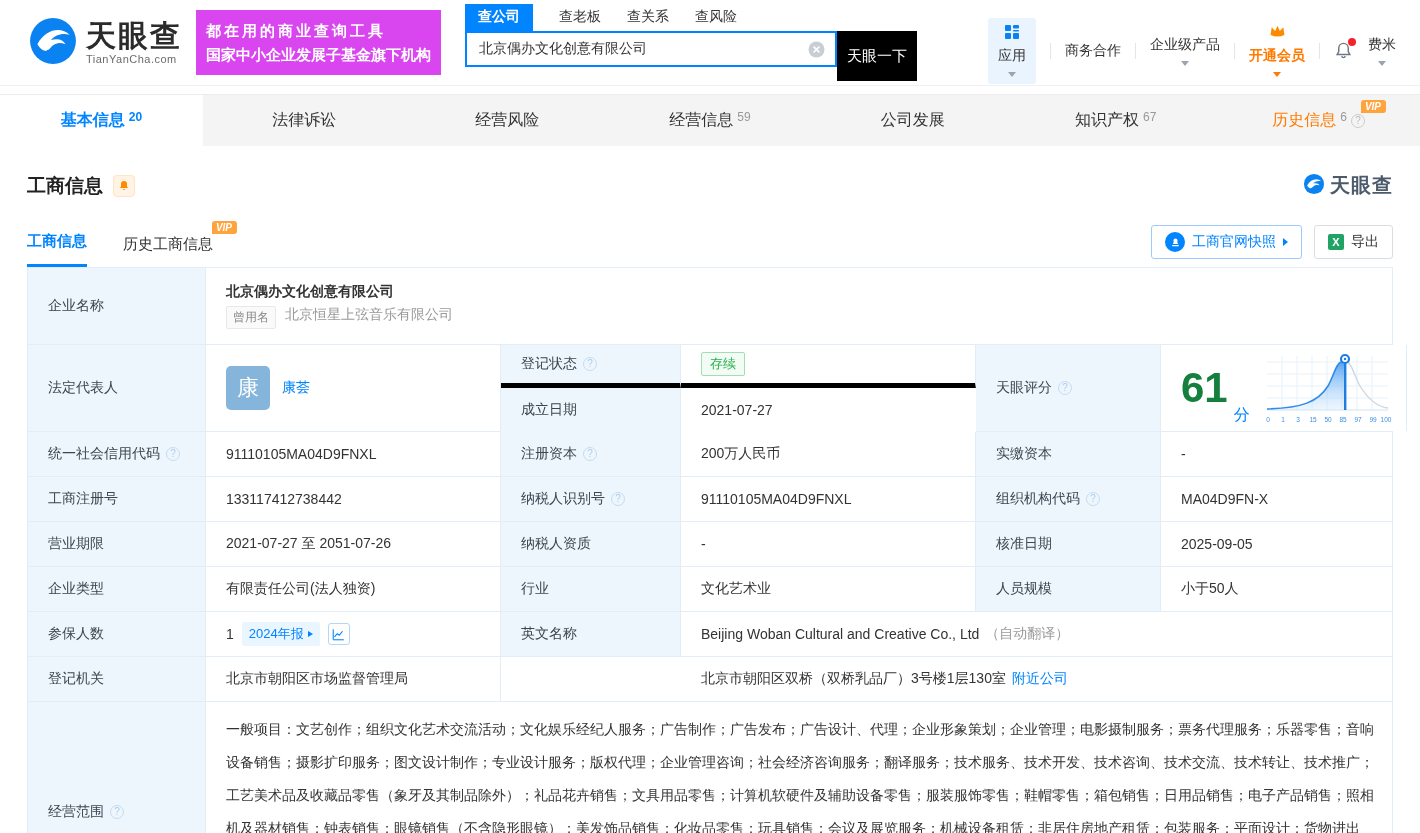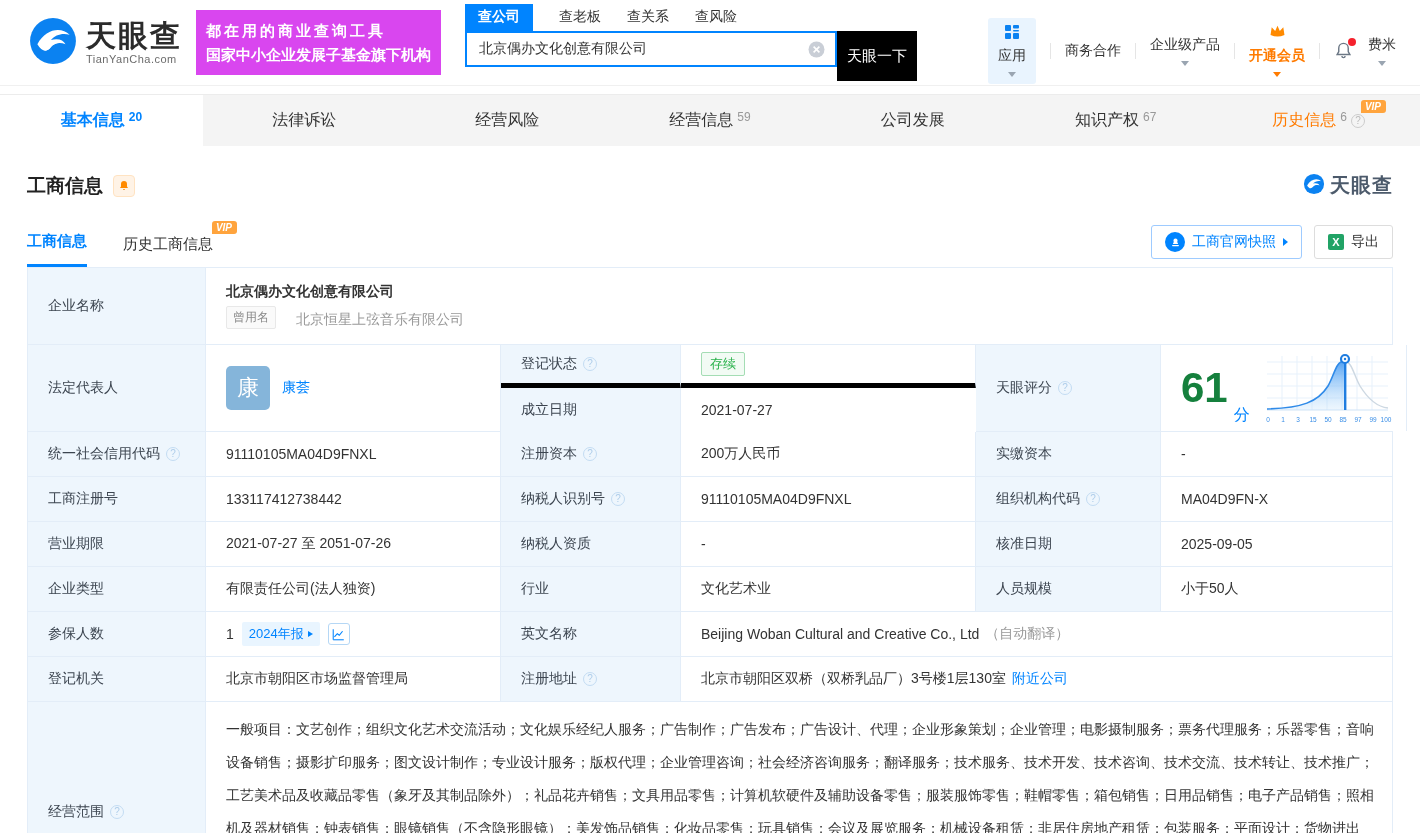--- a/index.html
+++ b/index.html
@@ -70,21 +70,21 @@
   .grid-row { display:grid; grid-template-columns:178px 295px 180px 295px 185px 1fr; border-bottom:1px solid #e3edf8; }
   .grid-row:last-child { border-bottom:none; }
   .cell { display:flex; align-items:center; padding:0 14px 0 20px; min-height:44px; border-right:1px solid #e3edf8; background:#fff; gap:6px; }
   .cell:last-child { border-right:none; }
   .lbl { background:#eef6fd; color:#3c4550; }
   .span5 { grid-column:2 / 7; }
   .span3v { grid-column:4 / 7; }
   .row-name { grid-template-rows:76px; }
   .name-cell { flex-direction:column; align-items:flex-start; justify-content:center; gap:5px; }
   .name-main { font-weight:bold; color:#333; }
-  .former { display:flex; align-items:flex-end; gap:20px; }
+  .former { display:flex; align-items:flex-start; gap:9px; }
   .former-badge { font-size:12px; color:#888; background:#fafafa; border:1px solid #e8e8e8; padding:2px 6px; border-radius:2px; }
   .former-name { color:#999; }
   .row-rep { grid-template-rows:43px 43px; }
   .rs2 { grid-row:span 2; }
   .bdr-b { border-bottom:6px solid #000000; }
   .avatar { width:44px; height:44px; border-radius:5px; background:#85b5da; color:#fff; font-size:22px; display:flex; align-items:center; justify-content:center; flex:0 0 auto; }
   a.blue, .blue-link { color:#0084ff; text-decoration:none; cursor:pointer; }
   .status-badge { font-size:13px; color:#2bb24c; background:#f2fbf4; border:1px solid #a4ddb4; border-radius:2px; padding:2px 8px; }
   .score-cell { justify-content:center; gap:14px; }
   .score-num { font-size:42px; font-weight:bold; color:#15803d; line-height:1; }
@@ -405,24 +405,20 @@
       <div class="cell lbl">英文名称</div>
       <div class="cell span3v">
         <span>Beijing Woban Cultural and Creative Co., Ltd</span>
         <span class="gray-note">（自动翻译）</span>
       </div>
     </div>
 
     <div class="grid-row">
       <div class="cell lbl">登记机关</div>
       <div class="cell">北京市朝阳区市场监督管理局</div>
-      <div class="cell lbl">
-        <span>注册地址</span>
-          <i class="help-ic help-blue"></i>
-      </div>
       <div class="cell span3v">
         <span>北京市朝阳区双桥（双桥乳品厂）3号楼1层130室</span>
         <a class="blue">附近公司</a>
       </div>
     </div>
 
     <div class="grid-row scope-row">
       <div class="cell lbl scope-lbl">
         <span>经营范围</span>
           <i class="help-ic help-blue"></i>

